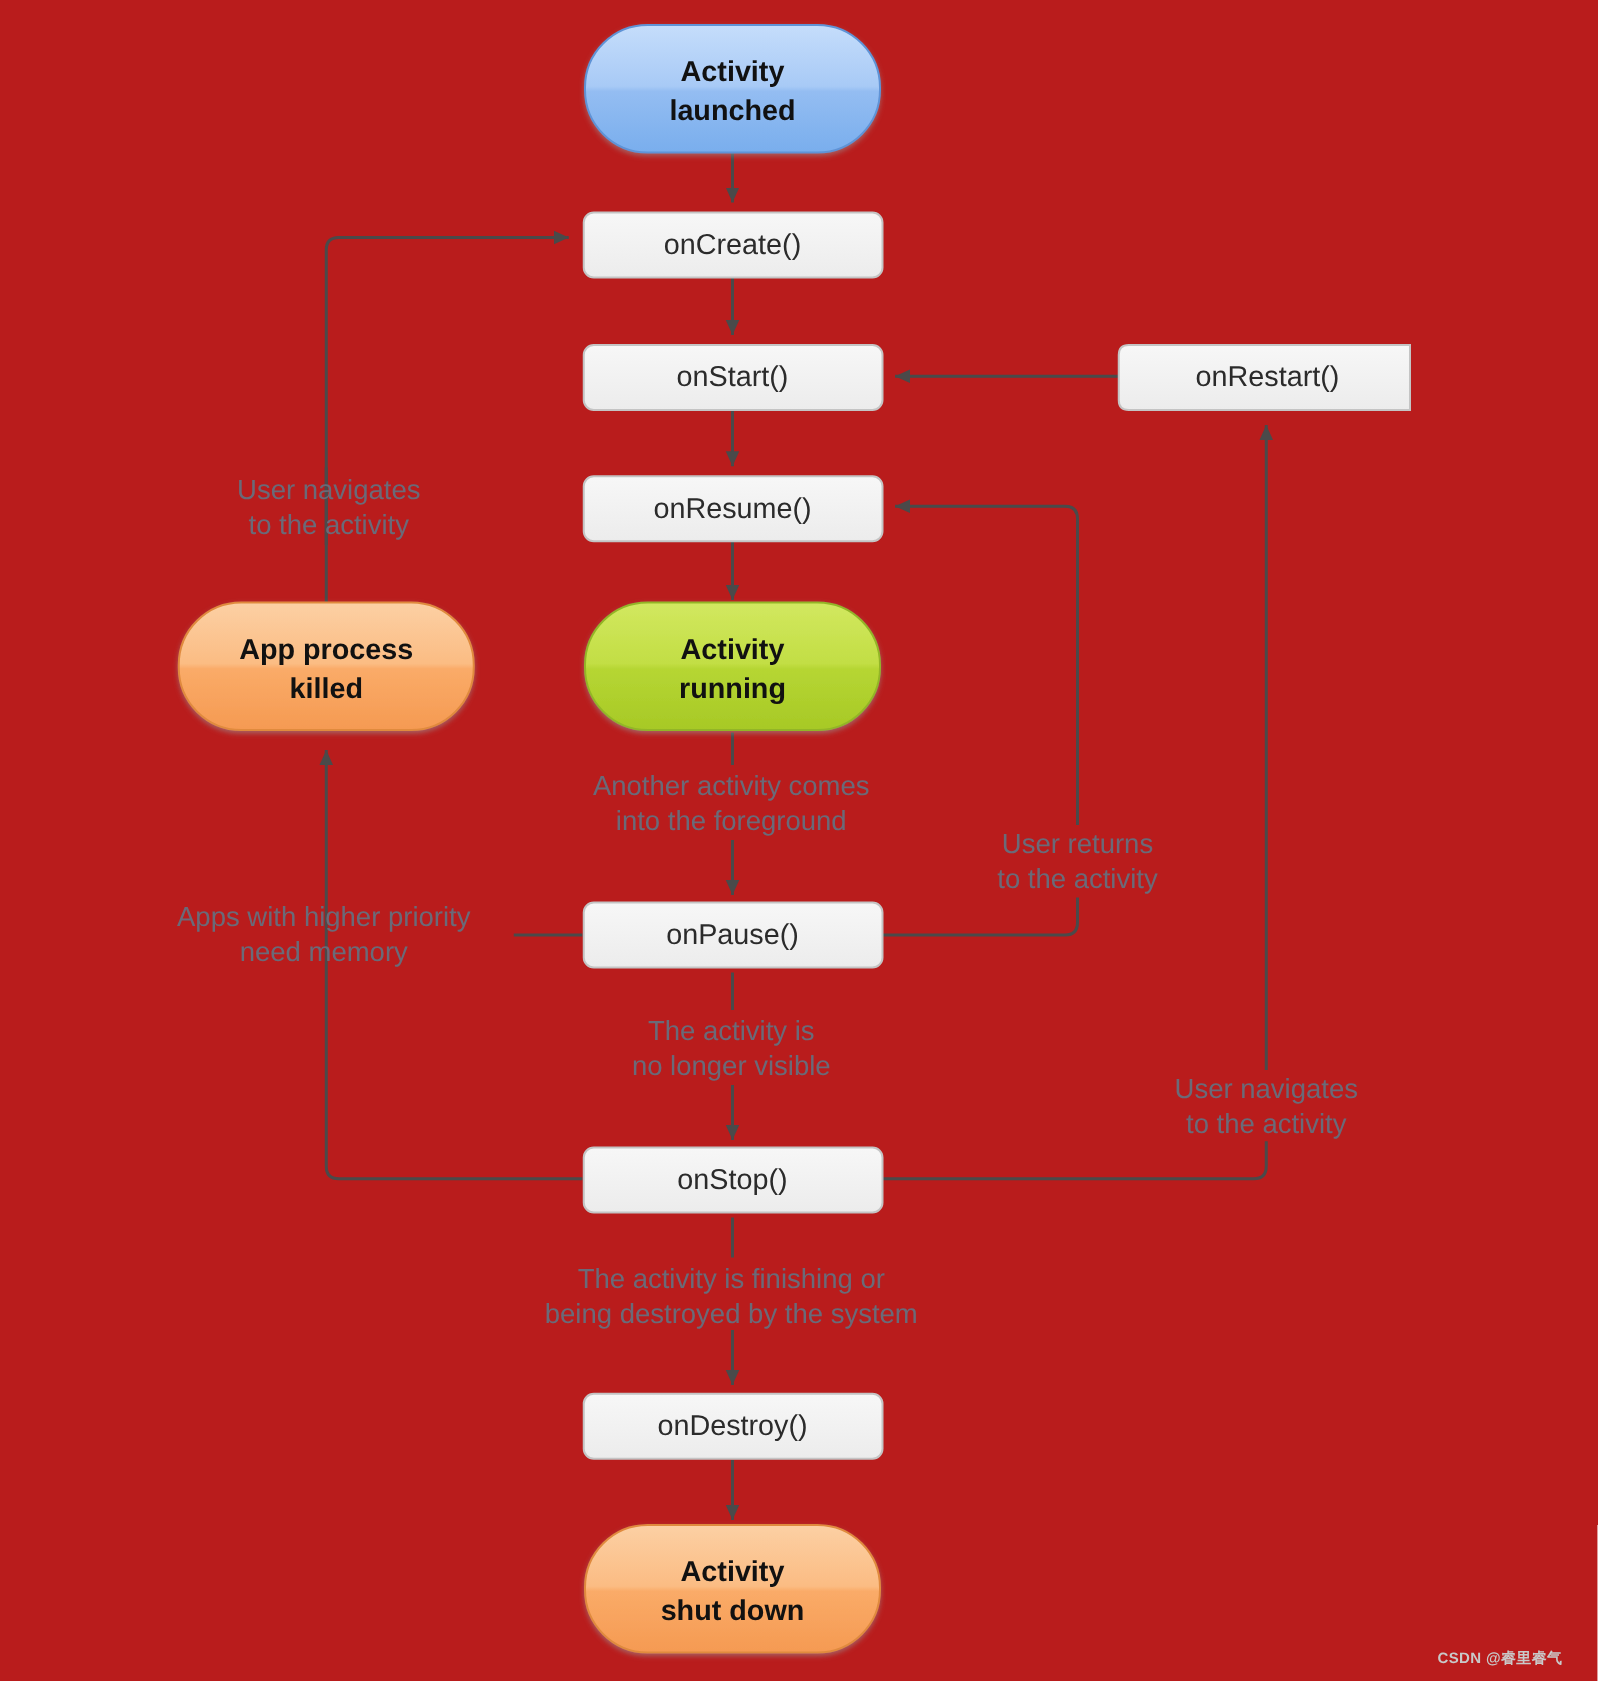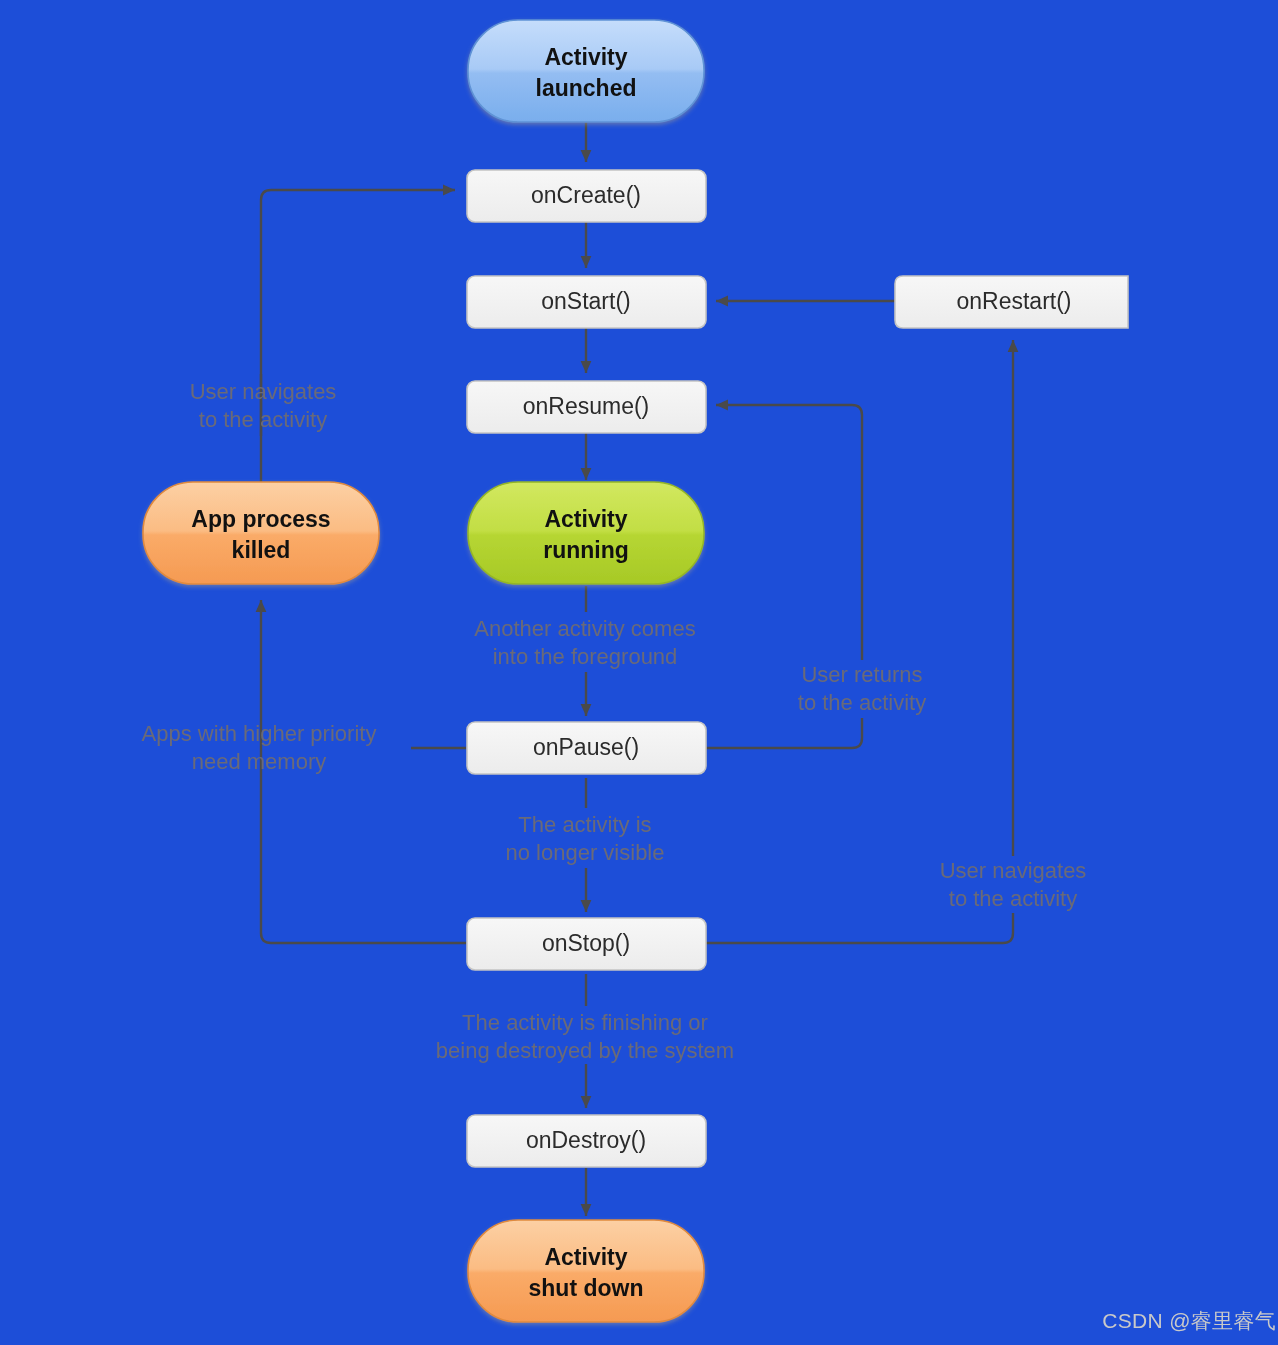--- a/index.html
+++ b/index.html
@@ -11,38 +11,39 @@
     width: 1278px;
     height: 1345px;
     font-family: "Liberation Sans", sans-serif;
     overflow: hidden;
     position: relative;
   }
   #diagram-root {
     position: relative;
     width: 1278px;
     height: 1345px;
-    background: #1d4ed8;
+    background: #b91c1c;
   }
   svg.flow {
     position: absolute;
     top: 0;
     left: 0;
     width: 1278px;
     height: 1345px;
   }
   .wm {
     position: absolute;
-    right: 2px;
+    right: 28px;
     bottom: 10px;
-    font-size: 21px;
+    font-size: 12px;
     color: #c9c9c9;
     font-family: "Liberation Sans", sans-serif;
     letter-spacing: 0.3px;
     white-space: nowrap;
+    font-weight: bold;
   }
   .node-text-mid {
     font-family: "Liberation Sans", sans-serif;
     font-size: 23px;
     fill: #2b2b2b;
     text-anchor: middle;
     dominant-baseline: middle;
   }
   .node-text-bold {
     font-family: "Liberation Sans", sans-serif;

